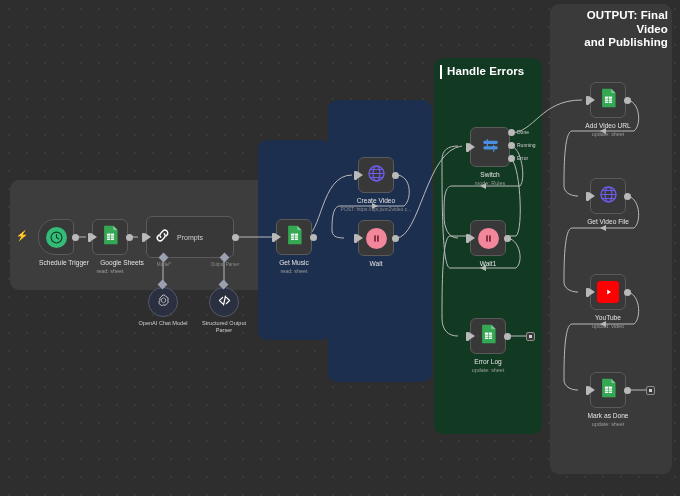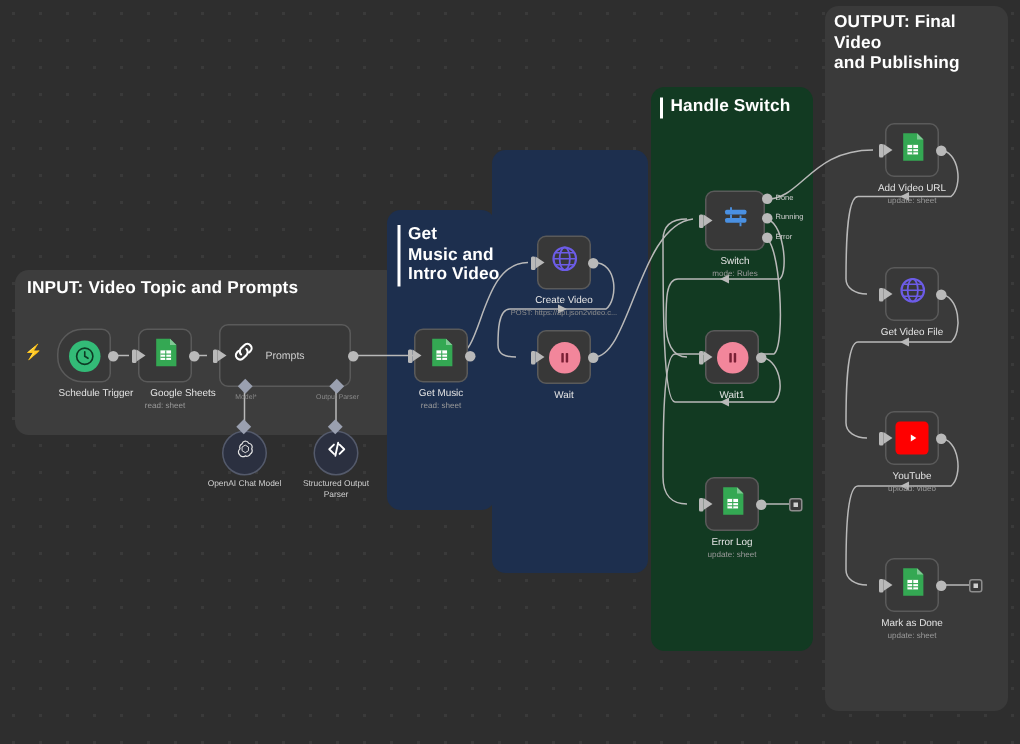--- a/index.html
+++ b/index.html
@@ -88,26 +88,22 @@
 <body>
 
 <div id="canvas">
 
   <div class="group" id="grp-input"></div>
   <div class="group" id="grp-music"></div>
   <div class="group" id="grp-video"></div>
   <div class="group" id="grp-errors"></div>
   <div class="group" id="grp-output"></div>
 
-  <div class="group-title notick" style="left:18px;top:186px;">INPUT: Video Topic and Prompts</div>
-  <div class="group-title" style="left:265px;top:150px;width:62px;">Get
-Music and
-Intro Video</div>
-  <div class="group-title" style="left:440px;top:65px;width:100px;">Handle Switch</div>
-  <div class="group-title notick" style="left:556px;top:9px;width:112px;">OUTPUT: Final Video
+  <div class="group-title" style="left:440px;top:65px;width:100px;">Handle Errors</div>
+  <div class="group-title notick" style="left:556px;top:9px;width:112px;text-align:right;">OUTPUT: Final Video
 and Publishing</div>
 
   <svg id="wires" width="680" height="496">
     <g fill="none" stroke="#b9b9b9" stroke-width="1">
 
       <path d="M74,237 L86,237"></path>
       <path d="M124,237 L138,237"></path>
       <path d="M238,237 L278,237"></path>
 
       <path d="M163,258 L163,288"></path>

